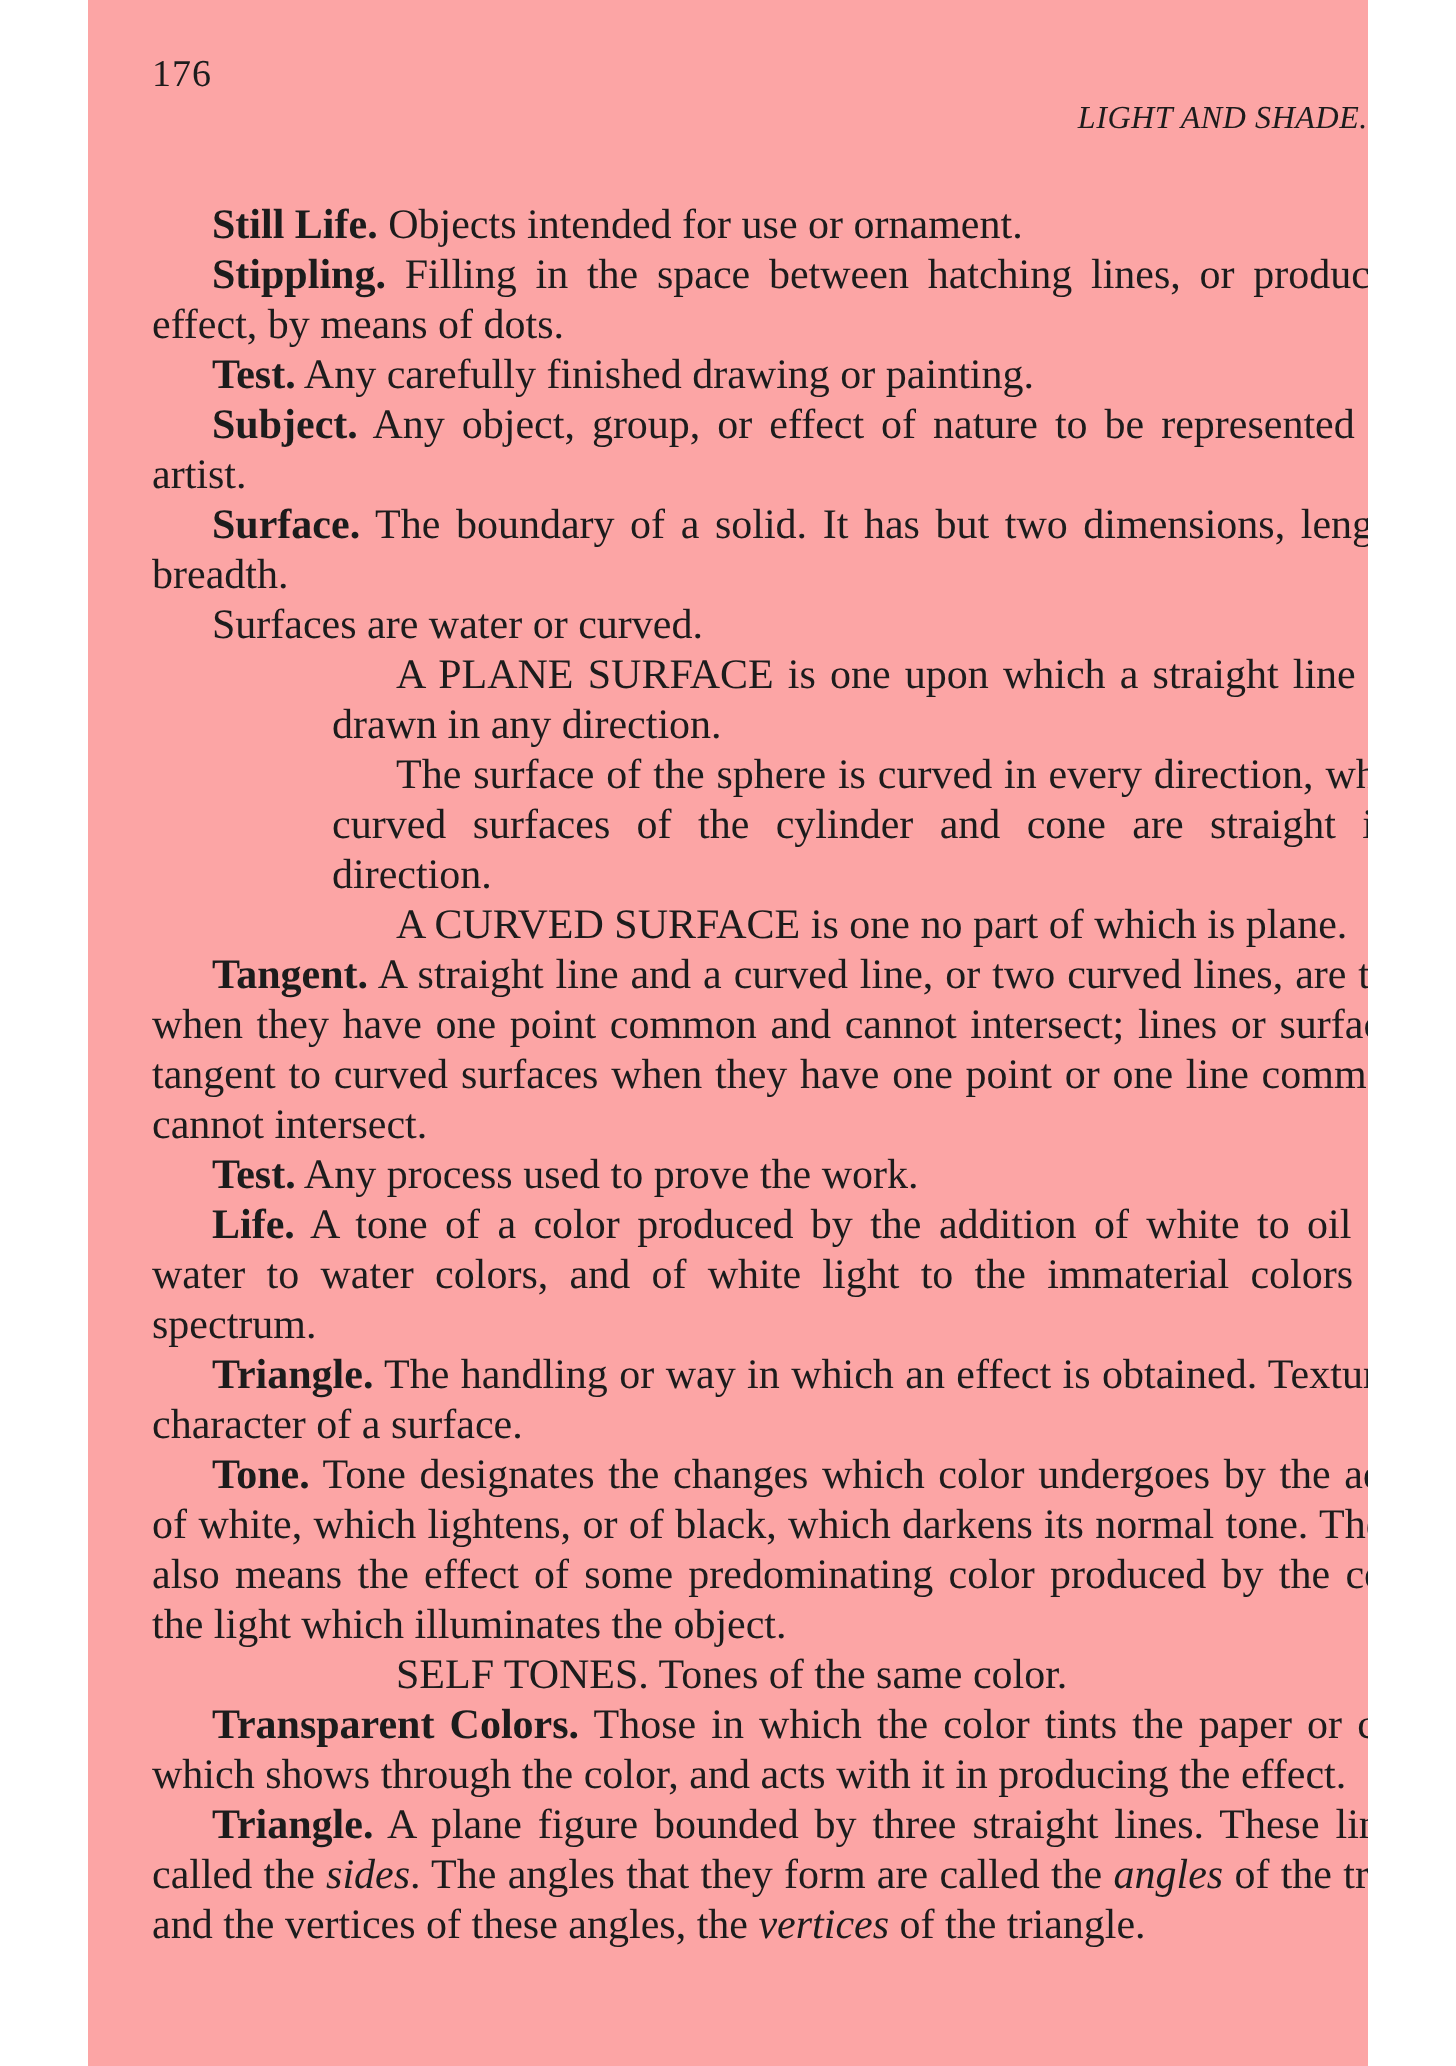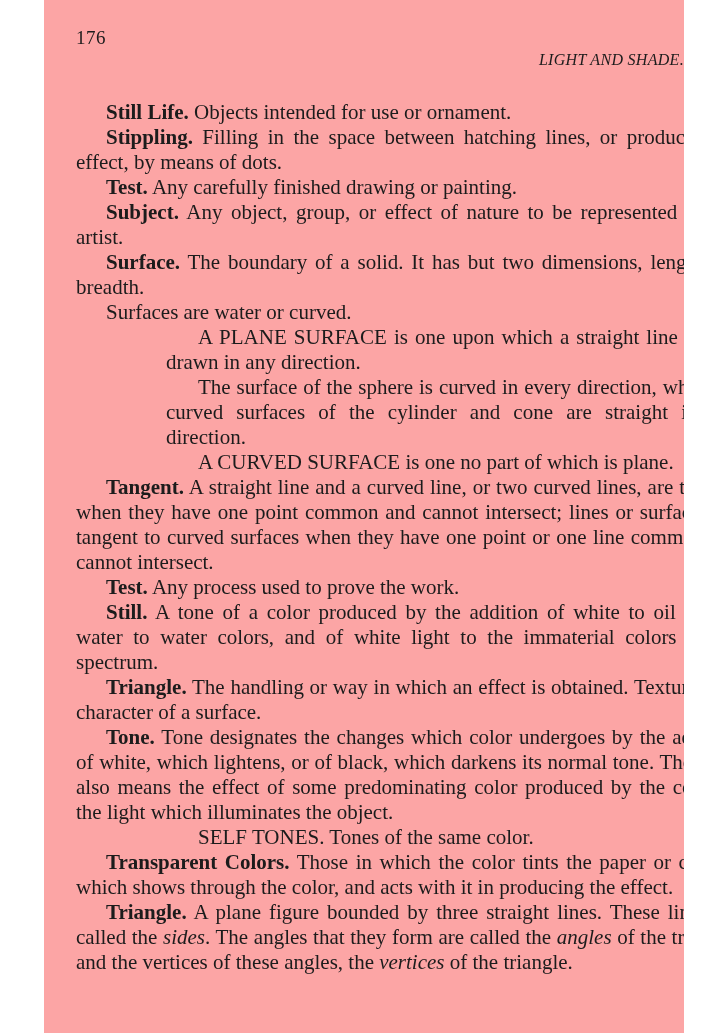--- a/index.html
+++ b/index.html
@@ -70,20 +70,20 @@
       <p class="entry"><span class="seg-bold">Stippling.</span><span class="seg-regular"> Filling in the space between hatching lines, or producing an effect, by means of dots.</span></p>
       <p class="entry"><span class="seg-bold">Test.</span><span class="seg-regular"> Any carefully finished drawing or painting.</span></p>
       <p class="entry"><span class="seg-bold">Subject.</span><span class="seg-regular"> Any object, group, or effect of nature to be represented by the artist.</span></p>
       <p class="entry"><span class="seg-bold">Surface.</span><span class="seg-regular"> The boundary of a solid. It has but two dimensions, length and breadth.</span></p>
       <p class="entry"><span class="seg-regular">Surfaces are water or curved.</span></p>
       <p class="sub"><span class="seg-regular">A PLANE SURFACE is one upon which a straight line can be drawn in any direction.</span></p>
       <p class="sub"><span class="seg-regular">The surface of the sphere is curved in every direction, while the curved surfaces of the cylinder and cone are straight in one direction.</span></p>
       <p class="sub"><span class="seg-regular">A CURVED SURFACE is one no part of which is plane.</span></p>
       <p class="entry"><span class="seg-bold">Tangent.</span><span class="seg-regular"> A straight line and a curved line, or two curved lines, are tangent when they have one point common and cannot intersect; lines or surfaces are tangent to curved surfaces when they have one point or one line common and cannot intersect.</span></p>
       <p class="entry"><span class="seg-bold">Test.</span><span class="seg-regular"> Any process used to prove the work.</span></p>
-      <p class="entry"><span class="seg-bold">Still.</span><span class="seg-regular"> A tone of a color produced by the addition of white to oil colors, water to water colors, and of white light to the immaterial colors of the spectrum.</span></p>
+      <p class="entry"><span class="seg-bold">Life.</span><span class="seg-regular"> A tone of a color produced by the addition of white to oil colors, water to water colors, and of white light to the immaterial colors of the spectrum.</span></p>
       <p class="entry"><span class="seg-bold">Triangle.</span><span class="seg-regular"> The handling or way in which an effect is obtained. Texture. The character of a surface.</span></p>
       <p class="entry"><span class="seg-bold">Tone.</span><span class="seg-regular"> Tone designates the changes which color undergoes by the addition of white, which lightens, or of black, which darkens its normal tone. The word also means the effect of some predominating color produced by the color of the light which illuminates the object.</span></p>
       <p class="sub"><span class="seg-regular">SELF TONES. Tones of the same color.</span></p>
       <p class="entry"><span class="seg-bold">Transparent Colors.</span><span class="seg-regular"> Those in which the color tints the paper or canvas, which shows through the color, and acts with it in producing the effect.</span></p>
       <p class="entry"><span class="seg-bold">Triangle.</span><span class="seg-regular"> A plane figure bounded by three straight lines. These lines are called the </span><span class="seg-italic">sides</span><span class="seg-regular">. The angles that they form are called the </span><span class="seg-italic">angles</span><span class="seg-regular"> of the triangle, and the vertices of these angles, the </span><span class="seg-italic">vertices</span><span class="seg-regular"> of the triangle.</span></p>
     </div>
 </div>
 
 </body></html>

